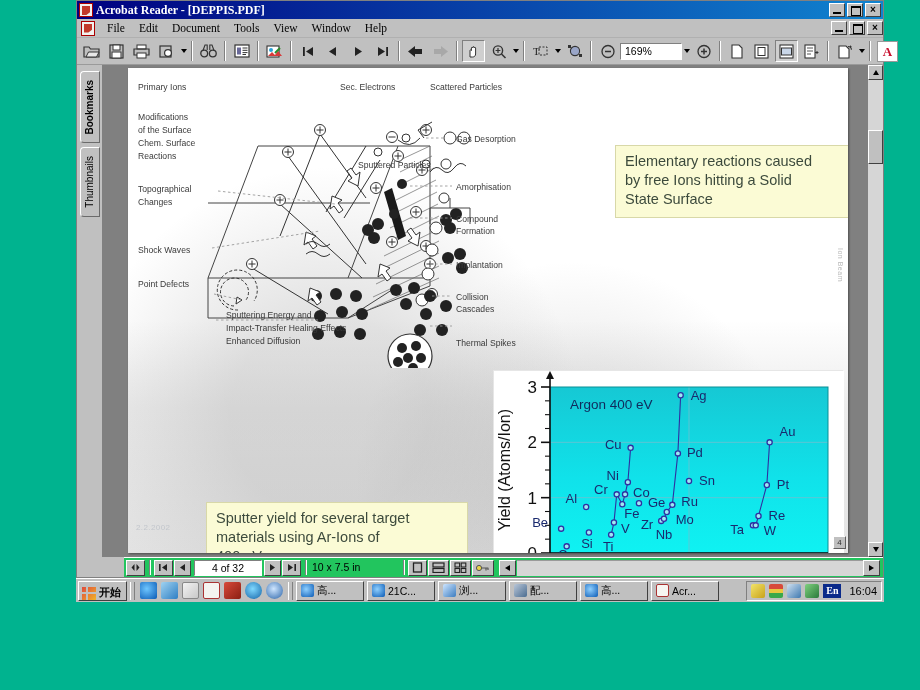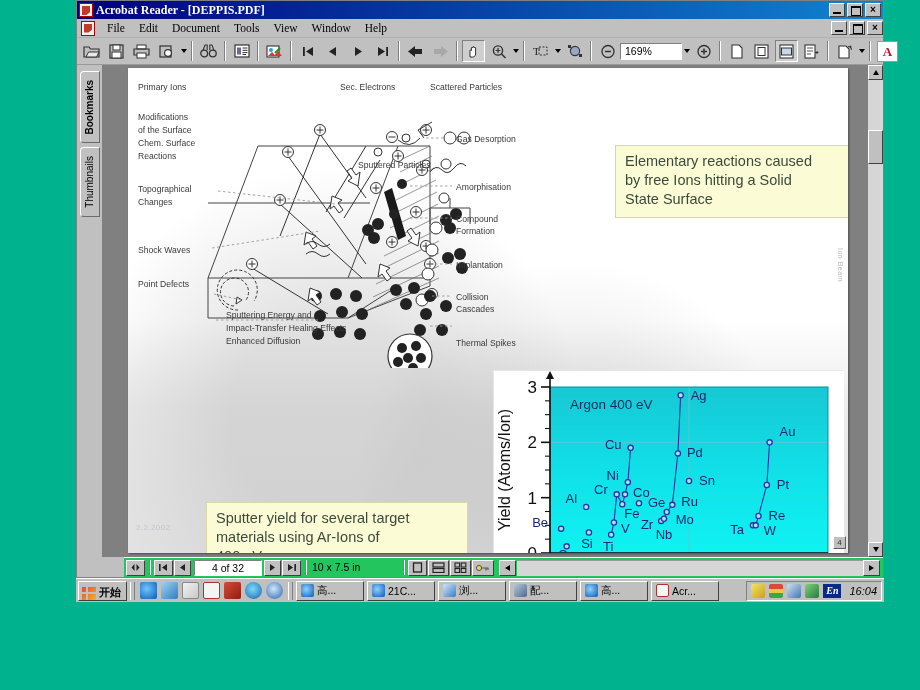--- a/index.html
+++ b/index.html
@@ -256,21 +256,20 @@
     height:20px; width:68px; margin-right:3px; display:flex; align-items:center; gap:3px;
     padding:0 4px; background:#c0c0c0;
     border:1px solid #fff; border-right-color:#404040;border-bottom-color:#404040;
     font-size:10.5px; color:#000; overflow:hidden; white-space:nowrap; flex:none;
   }
   .task-btn .ti { width:13px;height:13px;flex:none;border-radius:2px;}
   .tray {
     margin-left:auto; height:20px; display:flex; align-items:center; gap:4px;
     padding:0 4px; border:1px solid #808080; border-right-color:#fff;border-bottom-color:#fff;
     flex:none;
-    font-style:italic;
   }
   .tray-ico { width:14px;height:14px; flex:none; border-radius:2px;}
   .tray-time { font-size:11px; color:#000; margin-left:4px;}
   .en-ico { width:18px;height:14px;background:#0a2a8a;color:#fff;font-size:10px;font-weight:bold;
             text-align:center;line-height:13px; flex:none; font-family:"Liberation Serif",serif;}
 </style>
 </head>
 <body>
 
 <div class="slide-left-band"></div>

